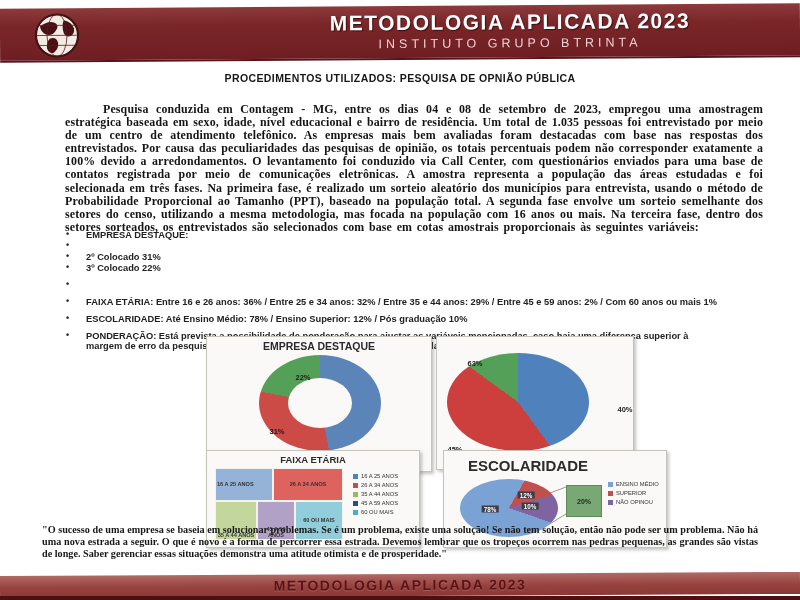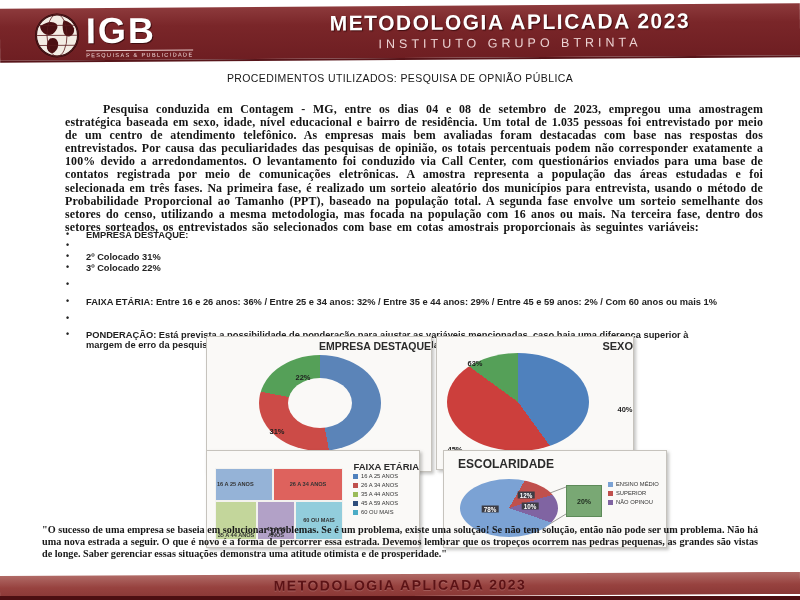--- a/index.html
+++ b/index.html
@@ -16,33 +16,33 @@
     text-shadow:1px 1px 0 #3f0d10;}
   .logo-tagline{display:block;font-size:5.5px;color:#f0d9d9;letter-spacing:1.4px;
     border-top:1px solid #e8caca;padding-top:1px;margin-top:1px;}
   .header-titles{left:250px;top:5px;width:520px;text-align:center;}
   .header-title{color:#ffffff;font-weight:bold;font-size:21px;letter-spacing:1.5px;
     text-shadow:1px 1px 1px #3f0d10;}
   .header-subtitle{color:#ecd2d2;font-size:12.5px;letter-spacing:4px;margin-top:2px;}
 
   
   .doc-heading{left:0;top:72px;width:800px;text-align:center;
-    font-weight:normal;font-size:10.5px;letter-spacing:.4px;color:#161616;}
+    font-weight:bold;font-size:10.5px;letter-spacing:.4px;color:#161616;}
   .intro{left:54px;top:92px;width:698px;margin:11px;
     font-family:"Liberation Serif",serif;font-size:11.9px;line-height:1.1;
     text-align:justify;text-indent:38px;color:#141414;letter-spacing:.15px;word-spacing:1.5px;
     font-weight:bold;}
   .bullets{left:66px;top:230px;width:660px;font-size:9.3px;font-weight:bold;color:#222;}
   .b-item{display:flex;margin-bottom:1px;line-height:1.08;}
   .b-item .dot{width:20px;flex:0 0 20px;text-align:left;font-size:9px;}
   .b-item.gap{margin-top:7px;}
 
   
   .chart{background:#faf9f7;border:1px solid #c6c3bd;box-shadow:2px 2px 3px rgba(90,88,84,.35);}
-  .chart-title{width:100%;text-align:right;font-weight:bold;color:#2b2b2b;}
+  .chart-title{width:100%;text-align:center;font-weight:bold;color:#2b2b2b;}
   .legend-h{display:flex;justify-content:center;gap:10px;font-size:6.4px;color:#333;}
   .legend-h .li,.legend-v .li{display:flex;align-items:center;gap:3px;}
   .legend-v{display:flex;flex-direction:column;gap:3px;font-size:5.8px;color:#333;}
   .swatch{width:6px;height:6px;flex:0 0 6px;display:inline-block;}
   .plabel{position:absolute;font-size:7.5px;font-weight:bold;color:#1d1d1d;transform:translate(-50%,-50%);}
   .dlabel{position:absolute;font-size:6.3px;font-weight:bold;color:#ffffff;background:#3c3c44;
     padding:0 2px;transform:translate(-50%,-50%);}
 
   
   .chart1{left:206px;top:336px;width:224px;height:134px;}
@@ -52,35 +52,35 @@
   .chart1 .legend-h{position:absolute;left:0;bottom:4px;width:100%;}
 
   
   .chart2{left:436px;top:336px;width:196px;height:132px;overflow:hidden;}
   .chart2 .chart-title{margin-top:3px;font-size:11px;}
   .pie2{left:10px;top:16px;width:142px;height:98px;border-radius:50%;}
   .chart2 .legend-h{position:absolute;left:0;bottom:4px;width:100%;gap:7px;}
 
   
   .chart3{left:206px;top:450px;width:212px;height:96px;}
-  .chart3 .chart-title{margin-top:10px;font-size:9.5px;}
+  .chart3 .chart-title{margin-top:3px;font-size:9.5px;}
   .treemap{left:8px;top:17px;width:128px;height:72px;display:flex;flex-wrap:wrap;}
   .tm{box-sizing:border-box;border:1px solid #f3f2ef;display:flex;align-items:center;
       justify-content:center;text-align:center;font-size:5.6px;font-weight:bold;color:#333;
       line-height:1.1;padding:1px;}
   .tm1{width:58px;height:33px;justify-content:flex-start;text-align:left;}
   .tm2{width:70px;height:33px;}
   .tm3{width:42px;height:39px;align-items:flex-end;text-align:left;}
   .tm4{width:38px;height:39px;align-items:flex-end;}
   .tm5{width:48px;height:39px;}
   .chart3 .legend-v{position:absolute;left:146px;top:22px;}
 
   
   .chart4{left:443px;top:450px;width:222px;height:96px;}
-  .chart4 .chart-title{position:absolute;left:14px;top:6px;width:130px;font-size:12px;text-align:left;}
+  .chart4 .chart-title{position:absolute;left:14px;top:6px;width:130px;font-size:15px;text-align:right;}
   .pie4{left:16px;top:28px;width:98px;height:58px;border-radius:50%;}
   .callout{left:122px;top:34px;width:34px;height:30px;background:#79a874;border:1px solid #5d8a59;
     display:flex;align-items:center;justify-content:center;font-size:7px;font-weight:bold;color:#1e2b1e;}
   .chart4 .legend-v{position:absolute;left:164px;top:30px;}
   .conn{left:0;top:0;width:222px;height:96px;pointer-events:none;}
 
   
   .quote{left:42px;top:524px;width:716px;margin:0;font-family:"Liberation Serif",serif;
     font-size:10.2px;font-weight:bold;line-height:1.18;text-align:justify;color:#181818;}
   .footer{left:0;top:574px;width:800px;height:22px;
@@ -99,24 +99,20 @@
       <circle cx="23" cy="23" r="21" fill="#f3ece4" stroke="#2f0b0d" stroke-width="2"></circle>
       <path d="M6 14 Q14 8 20 10 Q26 12 22 18 Q18 24 12 22 Q7 20 6 14Z" fill="#4a1013"></path>
       <path d="M16 26 Q22 24 24 30 Q25 36 20 40 Q15 42 13 36 Q12 30 16 26Z" fill="#4a1013"></path>
       <path d="M30 8 Q38 10 40 16 Q41 22 36 24 Q30 25 29 18 Q28 11 30 8Z" fill="#4a1013"></path>
       <ellipse cx="23" cy="23" rx="21" ry="21" fill="none" stroke="#5a1b1e" stroke-width=".8"></ellipse>
       <ellipse cx="23" cy="23" rx="10" ry="21" fill="none" stroke="#5a1b1e" stroke-width=".8"></ellipse>
       <line x1="2" y1="23" x2="44" y2="23" stroke="#5a1b1e" stroke-width=".8"></line>
       <line x1="4" y1="13" x2="42" y2="13" stroke="#5a1b1e" stroke-width=".8"></line>
       <line x1="4" y1="33" x2="42" y2="33" stroke="#5a1b1e" stroke-width=".8"></line>
     </svg>
-    <div>
-      <span class="logo-big">IGB</span>
-      <span class="logo-tagline">PESQUISAS &amp; PUBLICIDADE</span>
-    </div>
   </div>
   <div class="abs header-titles">
     <div class="header-title">METODOLOGIA APLICADA 2023</div>
     <div class="header-subtitle">INSTITUTO GRUPO BTRINTA</div>
   </div>
 </div>
 
 <div class="abs doc-heading">PROCEDIMENTOS UTILIZADOS: PESQUISA DE OPNIÃO PÚBLICA</div>
 
 <p class="abs intro">Pesquisa conduzida em Contagem - MG, entre os dias 04 e 08 de setembro de 2023, empregou uma amostragem estratégica baseada em sexo, idade, nível educacional e bairro de residência. Um total de 1.035 pessoas foi entrevistado por meio de um centro de atendimento telefônico. As empresas mais bem avaliadas foram destacadas com base nas respostas dos entrevistados. Por causa das peculiaridades das pesquisas de opinião, os totais percentuais podem não corresponder exatamente a 100% devido a arredondamentos. O levantamento foi conduzido via Call Center, com questionários enviados para uma base de contatos registrada por meio de comunicações eletrônicas. A amostra representa a população das áreas estudadas e foi selecionada em três fases. Na primeira fase, é realizado um sorteio aleatório dos municípios para entrevista, usando o método de Probabilidade Proporcional ao Tamanho (PPT), baseado na população total. A segunda fase envolve um sorteio semelhante dos setores do censo, utilizando a mesma metodologia, mas focada na população com 16 anos ou mais. Na terceira fase, dentro dos setores sorteados, os entrevistados são selecionados com base em cotas amostrais proporcionais às seguintes variáveis:</p>
@@ -139,20 +135,21 @@
     </div>
   <div class="b-item gap">
       <span class="dot">•</span>
     </div>
   <div class="b-item gap">
       <span class="dot">•</span>
       <span>FAIXA ETÁRIA: Entre 16 e 26 anos: 36% / Entre 25 e 34 anos: 32% / Entre 35 e 44 anos: 29% / Entre 45 e 59 anos: 2% / Com 60 anos ou mais 1%</span>
     </div>
   <div class="b-item gap">
       <span class="dot">•</span>
+      <span>ESCOLARIDADE: Até Ensino Médio: 78% / Ensino Superior: 12% / Pós graduação 10%</span>
     </div>
   <div class="b-item gap">
       <span class="dot">•</span>
       <span>PONDERAÇÃO: Está prevista a possibilidade de ponderação para ajustar as variáveis mencionadas, caso haja uma diferença superior à margem de erro da pesquisa entre a amostra e os dados coletados. Fonte de dados: IBGE (2020)</span>
     </div>
 </div>
 
 <div class="abs chart chart1">
   <div class="chart-title">EMPRESA DESTAQUE</div>
   <div class="abs donut" style="background: conic-gradient(rgb(91, 132, 184) 0%, rgb(91, 132, 184) 47%, rgb(204, 75, 71) 47%, rgb(204, 75, 71) 78%, rgb(85, 160, 88) 78%, rgb(85, 160, 88) 100%);">
@@ -170,21 +167,20 @@
         <span>2º LUGAR</span>
       </span>
     <span class="li">
         <i class="swatch" style="background-color: rgb(85, 160, 88);"></i>
         <span>3º LUGAR</span>
       </span>
   </div>
 </div>
 
 <div class="abs chart chart2">
-  <div class="chart-title">SEXO</div>
   <div class="abs pie2" style="background: conic-gradient(rgb(79, 129, 189) 0%, rgb(79, 129, 189) 40%, rgb(204, 63, 60) 40%, rgb(204, 63, 60) 85%, rgb(85, 160, 88) 85%, rgb(85, 160, 88) 100%);"></div>
   <span class="plabel" style="left:188px;top:72px;">40%</span>
   <span class="plabel" style="left:18px;top:112px;">45%</span>
   <span class="plabel" style="left:38px;top:26px;">63%</span>
   <div class="legend-h">
     <span class="li">
         <i class="swatch" style="background-color: rgb(79, 129, 189);"></i>
         <span>MASCULINO</span>
       </span>
     <span class="li">

